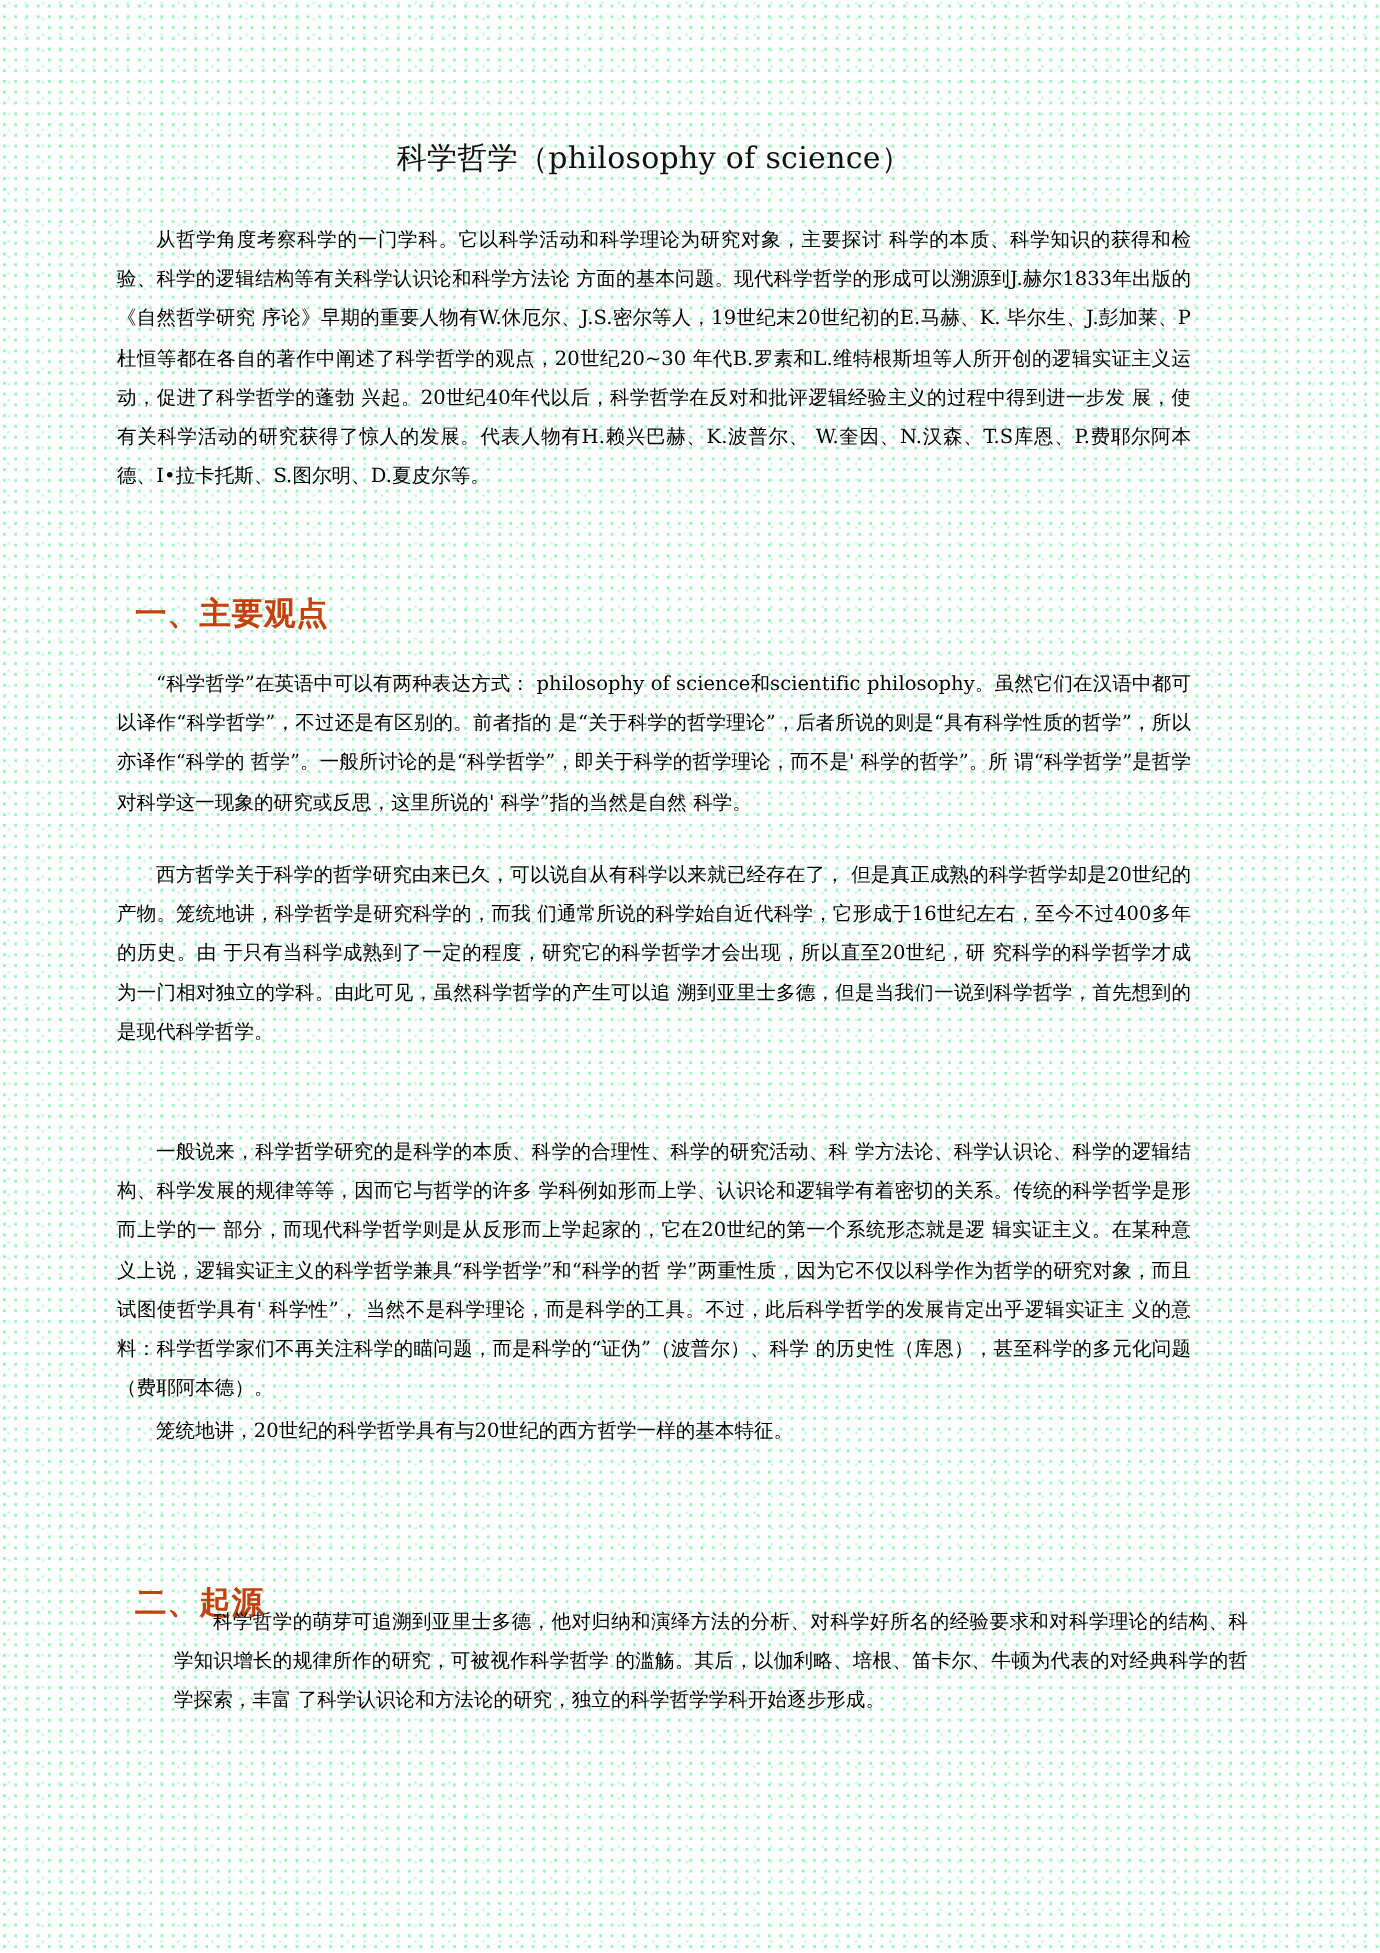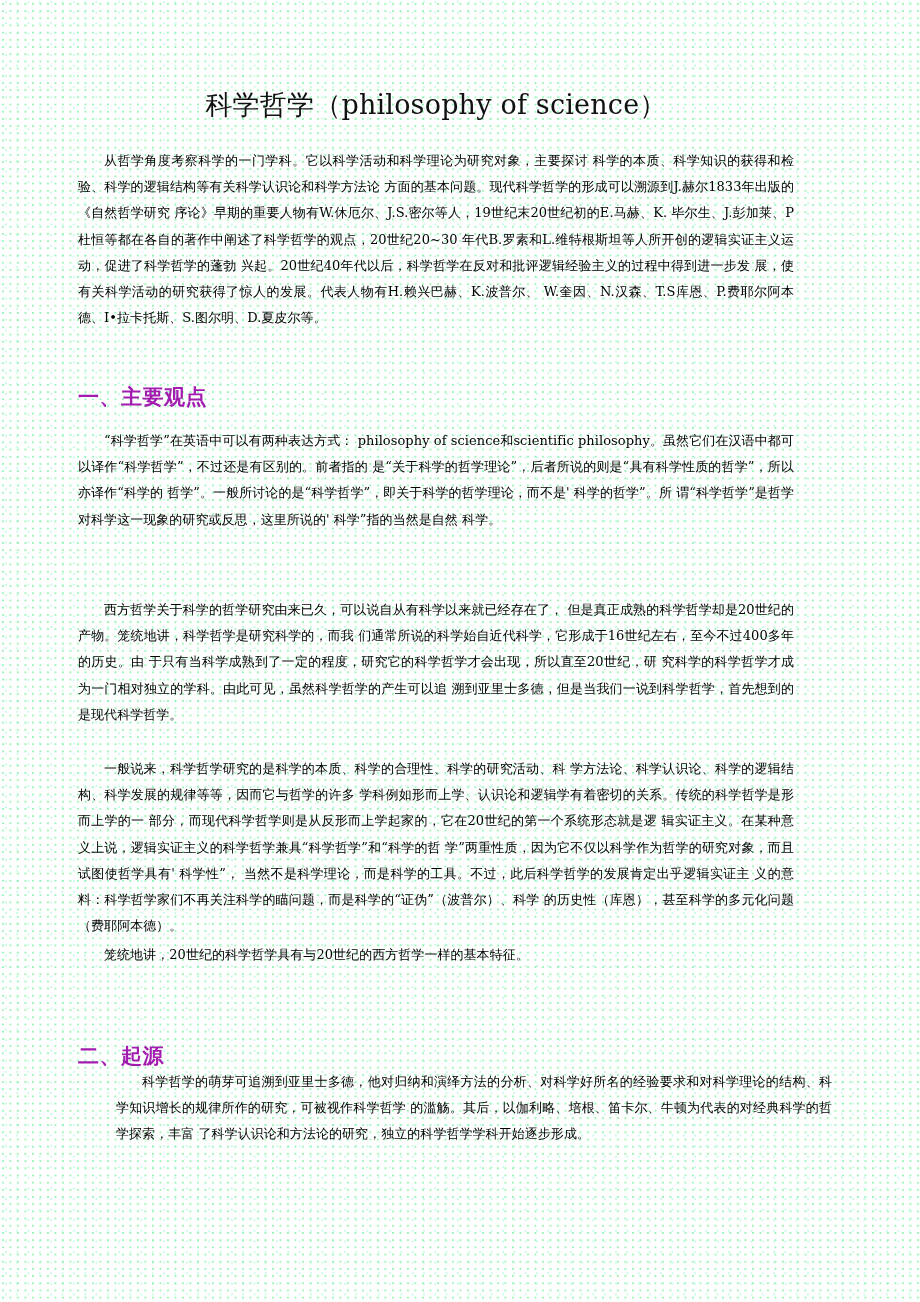--- a/index.html
+++ b/index.html
@@ -38,47 +38,47 @@
   .content {
     position: absolute;
     left: 78px;
     top: 0;
     width: 716px;
   }
 
   
   .doc-title {
     font-family: "DejaVu Serif", "Liberation Serif", serif;
-    font-size: 27px;
+    font-size: 20px;
     line-height: 34px;
     text-align: center;
     margin: 0;
     padding: 0;
     position: absolute;
     left: 0;
     top: 88px;
     width: 716px;
     letter-spacing: 0.2px;
     font-weight: normal;
     color: #111;
   }
 
   
   .section-heading {
     font-family: "DejaVu Sans", "Liberation Sans", sans-serif;
     font-weight: bold;
     font-size: 21px;
     line-height: 26px;
-    margin: 0;
+    margin: 12px;
     padding: 0;
     position: absolute;
     left: 0;
     width: 716px;
     letter-spacing: 0.5px;
-    color: #a21caf;
+    color: #c2410c;
   }
   #h-main-views { top: 384px; }
   #h-origin     { top: 1043px; }
 
   
   .para {
     position: absolute;
     left: 0;
     width: 716px;
     font-size: 13px;
@@ -87,22 +87,22 @@
     text-justify: inter-character;
     text-indent: 2em;
     margin: 0;
     padding: 0;
     color: #000000;
     word-break: break-all;
     letter-spacing: 0.05px;
   }
 
   #p-intro        { top: 148px; }
-  #p-terms        { top: 428px; }
-  #p-western      { top: 597px; }
+  #p-terms        { top: 444px; }
+  #p-western      { top: 571px; }
   #p-general      { top: 756px; }
   #p-conclusion   { top: 942px; }
   #p-origin       { top: 1069px; margin-left: 38px; }
 
   
   .para, .doc-title, .section-heading {
     text-rendering: optimizeLegibility;
     -webkit-font-smoothing: antialiased;
   }
 </style>

